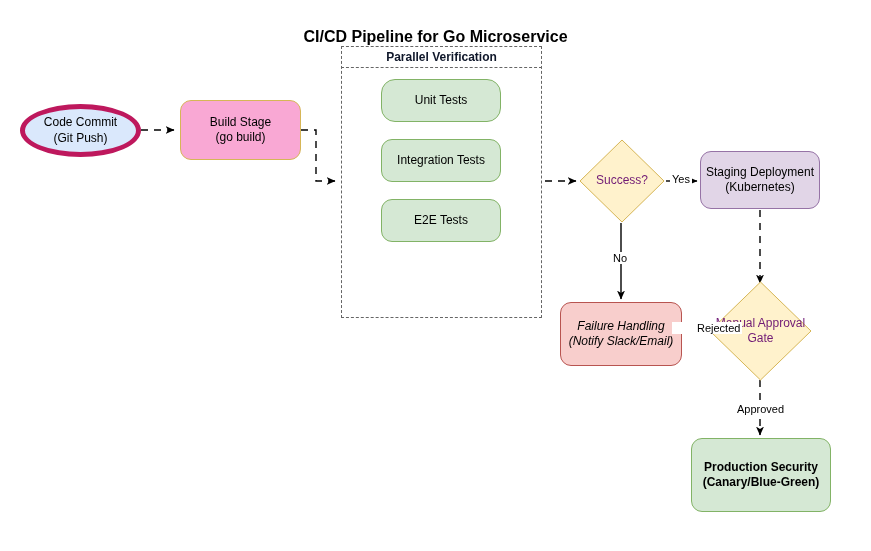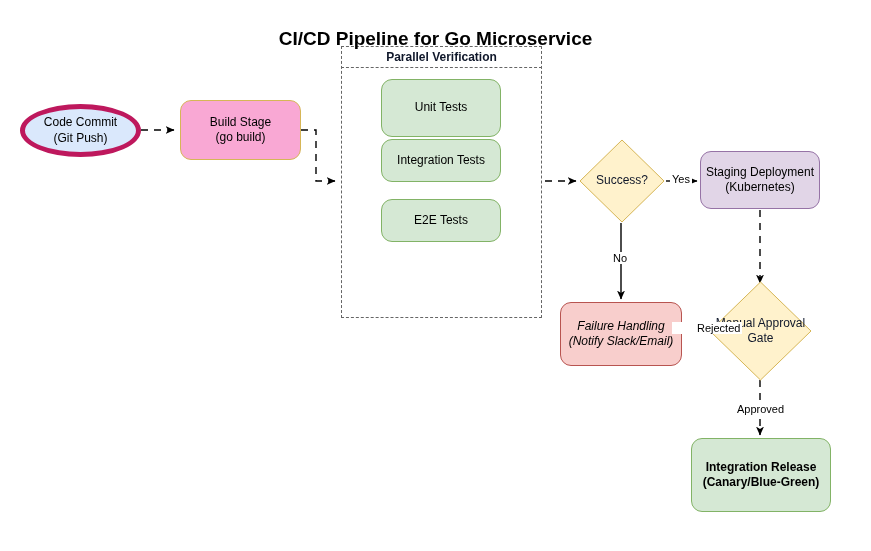--- a/index.html
+++ b/index.html
@@ -34,21 +34,21 @@
     line-height: 1.28;
     color: #000000;
     z-index: 3;
   }
   .node .lbl {
     white-space: pre-line;
     padding: 0 4px;
   }
   .diagram-title {
     position: absolute;
-    font-size: 19px;
+    font-size: 16px;
     font-weight: bold;
     color: #000000;
     text-align: center;
     z-index: 4;
   }
   
   .shape-ellipse {
     border-radius: 50%;
     background: #dae8fc;
     border: 5px solid #be185d;
@@ -96,21 +96,21 @@
     left: 0;
     top: 0;
     width: 100%;
     height: 100%;
     display: flex;
     align-items: center;
     justify-content: center;
     text-align: center;
     font-size: 12px;
     line-height: 1.28;
-    color: #0f172a;
+    color: #701a75;
     white-space: pre-line;
   }
   .edge-label {
     position: absolute;
     font-size: 11px;
     color: #000000;
     background: #ffffff;
     padding: 0 2px;
     white-space: nowrap;
     z-index: 5;
@@ -170,21 +170,21 @@
   <div class="node shape-ellipse" style="left:20px; top:104px; width:121px; height:53px;">
     <span class="lbl">Code Commit
 (Git Push)</span>
   </div>
 
   <div class="node shape-rounded fill-yellow" style="left:180px; top:100px; width:121px; height:60px;">
     <span class="lbl">Build Stage
 (go build)</span>
   </div>
 
-  <div class="node shape-rounded fill-green" style="left:381px; top:79px; width:120px; height:58px;">
+  <div class="node shape-rounded fill-green" style="left:381px; top:79px; width:120px; height:43px;border-radius:14px;">
     <span class="lbl">Unit Tests</span>
   </div>
 
   <div class="node shape-rounded fill-green" style="left:381px; top:139px; width:120px; height:43px;">
     <span class="lbl">Integration Tests</span>
   </div>
 
   <div class="node shape-rounded fill-green" style="left:381px; top:199px; width:120px; height:43px;">
     <span class="lbl">E2E Tests</span>
   </div>
@@ -209,21 +209,21 @@
 
   <div class="diamond-wrap" style="left:709px; top:281px; width:103px; height:100px;">
     <svg width="103" height="100" viewBox="0 0 103 100" xmlns="http://www.w3.org/2000/svg">
       <polygon points="51.5,1 102,50 51.5,99 1,50" fill="#fff2cc" stroke="#d6b656" stroke-width="1"></polygon>
     </svg>
     <div class="diamond-label">Manual Approval
 Gate</div>
   </div>
 
   <div class="node shape-rounded fill-green bold-text" style="left:691px; top:438px; width:140px; height:74px;">
-    <span class="lbl">Integration Release
+    <span class="lbl">Production Security
 (Canary/Blue-Green)</span>
   </div>
 
   <div class="edge-label" style="left:670px; top:173px;">Yes</div>
 
   <div class="edge-label" style="left:611px; top:252px;">No</div>
 
   <div class="edge-label" style="left:672px; top:322px;padding-left:25px;">Rejected</div>
 
   <div class="edge-label" style="left:735px; top:403px;">Approved</div>

